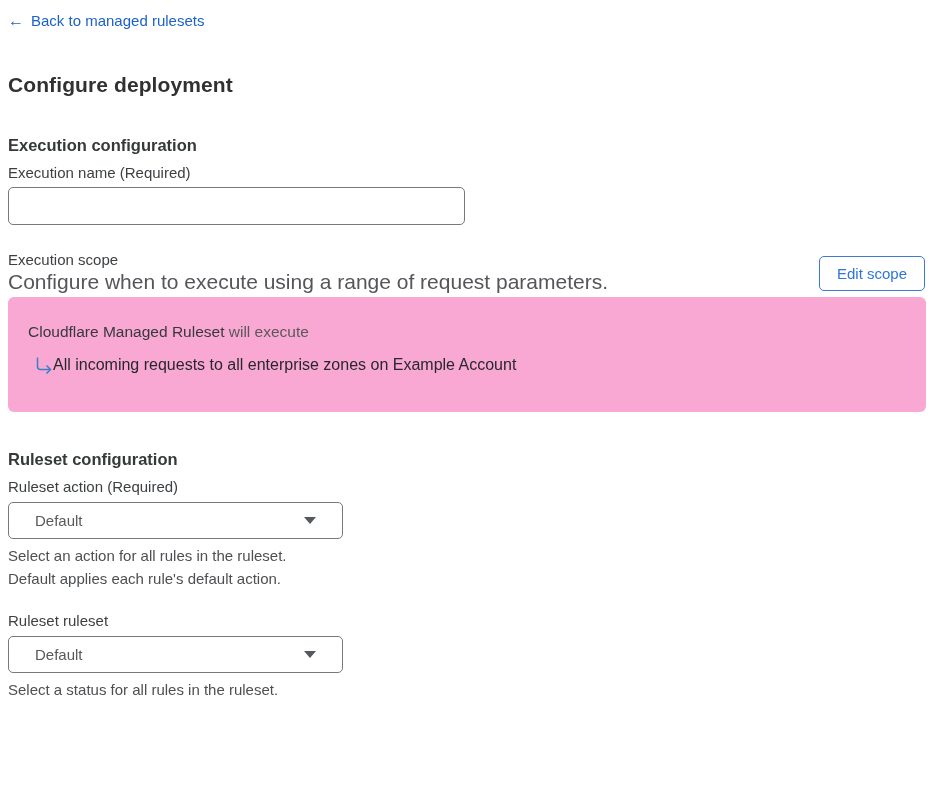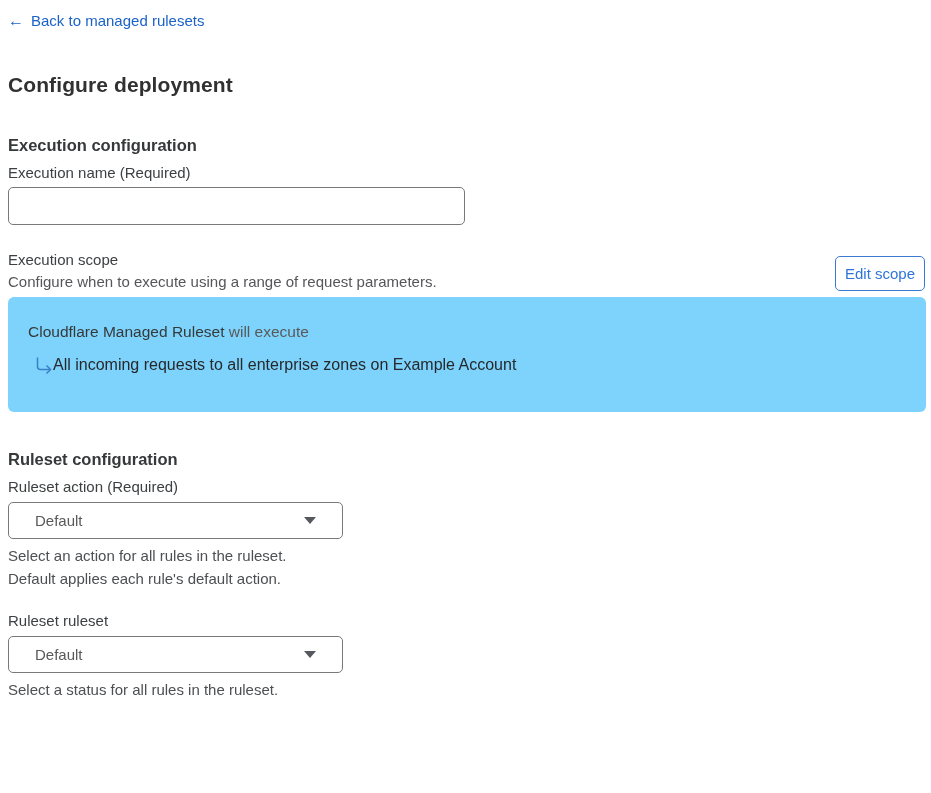--- a/index.html
+++ b/index.html
@@ -41,32 +41,32 @@
     font-family: "Liberation Sans", sans-serif; font-size: 15px;
     color: #36393a; padding: 0 12px; outline: none;
   }
 
   
   .scope-row {
     margin-top: 24px; display: flex; align-items: flex-start;
     justify-content: space-between;
   }
   .scope-text .scope-label { font-size: 15px; line-height: 22px; color: #3d4043; }
-  .scope-text .scope-desc  { font-size: 15px; line-height: 22px; color: #56565a; }
+  .scope-text .scope-desc  { font-size: 21px; line-height: 22px; color: #56565a; }
   .edit-scope-btn {
-    margin-top: 7px; height: 35px; padding: 0 9px;
+    margin-top: 7px; height: 35px; padding: 0 17px;
     background: #ffffff; color: #2e74d9; border: 1px solid #3c79d4;
     border-radius: 5px; font-family: "Liberation Sans", sans-serif;
     font-size: 15px; cursor: pointer;
   }
 
   
   .summary-panel {
     margin-top: 4px; width: 918px; height: 115px;
-    background: #7dd3fc; border-radius: 6px; padding: 25px 20px 0 20px;
+    background: #f9a8d4; border-radius: 6px; padding: 25px 20px 0 20px;
   }
   .summary-line1 { font-size: 15.5px; line-height: 20px; }
   .summary-line1 .ruleset-name { color: #36393a; }
   .summary-line1 .will-execute { color: #595959; }
   .summary-line2 {
     margin-top: 14px; margin-left: 7px;
     display: flex; align-items: center; 
   }
   .summary-line2 .scope-sentence { font-size: 16px; color: #26282b; }
   .branch-arrow-icon { display: inline-block; width: 18px; height: 17px; flex: none; }

